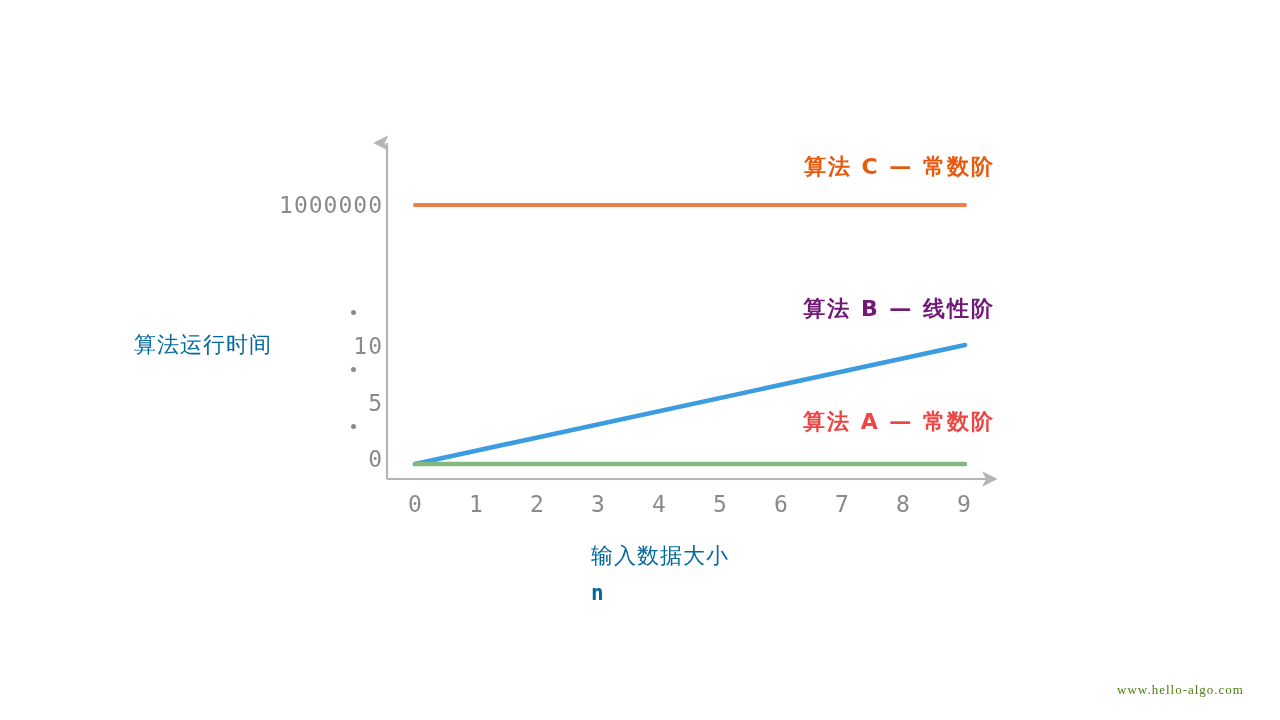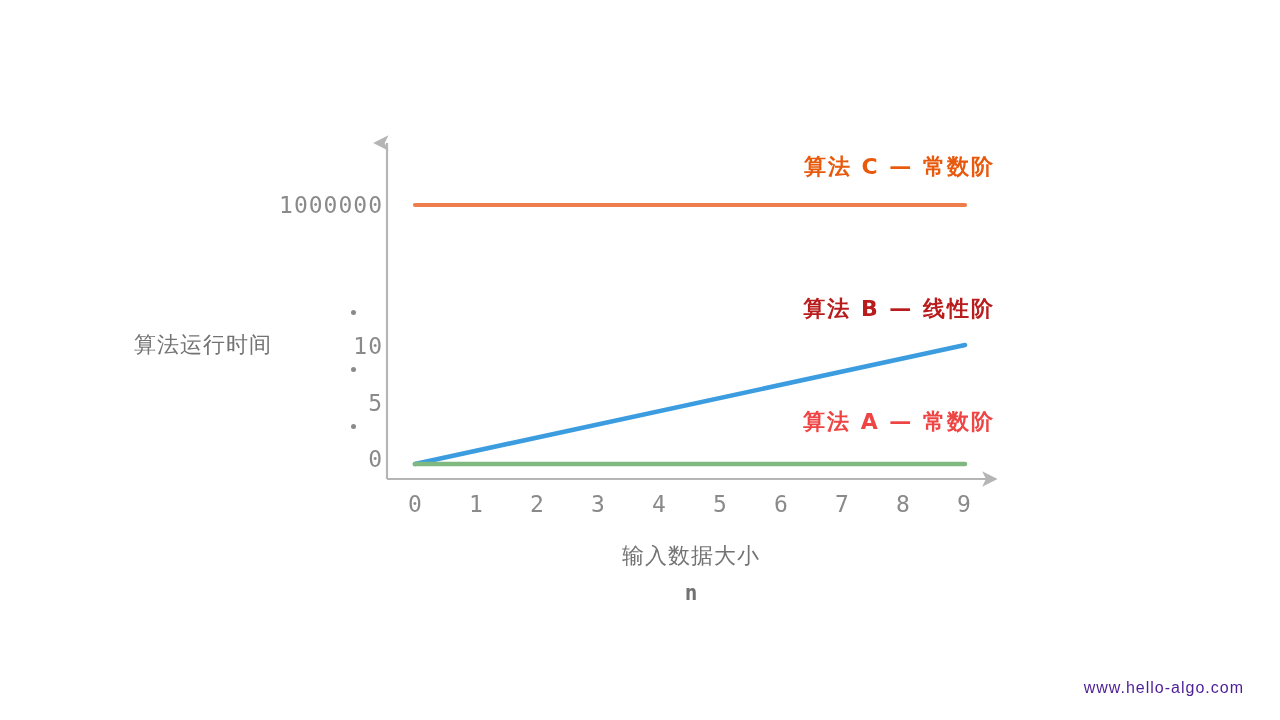--- a/index.html
+++ b/index.html
@@ -72,24 +72,24 @@
 
   .x-tick {
     color: #8a8a8a;
     font-family: "DejaVu Sans Mono", "Liberation Mono", monospace;
     font-size: 23px;
     text-align: center;
     width: 40px;
   }
 
   .axis-title {
-    color: #737373;
+    color: #0369a1;
     font-family: "DejaVu Sans", "Liberation Sans", sans-serif;
     font-size: 22px;
-    text-align: center;
+    text-align: left;
   }
 
   #y-axis-title {
     left: 134px;
     top: 334px;
     letter-spacing: 1px;
   }
 
   #x-axis-title {
     left: 591px;
@@ -119,23 +119,23 @@
 
   #label-c { top: 156px; }
   #label-b { top: 298px; }
   #label-a { top: 411px; }
 
   #watermark {
     right: 36px;
     bottom: 24px;
     left: auto;
     top: auto;
-    color: #4c1d95;
-    font-family: Liberation Sans, sans-serif;
-    font-size: 16px;
+    color: #4d7c0f;
+    font-family: Liberation Serif, serif;
+    font-size: 13px;
     letter-spacing: 1px;
   }
 </style>
 </head>
 <body>
 
 <div id="chart-root">
 
   <svg id="plot-svg" viewBox="0 0 1280 720">
     <defs>
@@ -184,19 +184,19 @@
   <div class="txt x-tick" style="left:944px; top:493px;">9</div>
 
   <div class="txt axis-title" id="y-axis-title">算法运行时间</div>
 
   <div class="txt axis-title" id="x-axis-title">输入数据大小</div>
 
   <div class="txt axis-title" id="x-axis-symbol">n</div>
 
   <div class="txt series-label" id="label-c" style="color:#e8590c;text-align:right;">算法 C — 常数阶</div>
 
-  <div class="txt series-label" id="label-b" style="color:#b91c1c;">算法 B — 线性阶</div>
+  <div class="txt series-label" id="label-b" style="color:#701a75;">算法 B — 线性阶</div>
 
   <div class="txt series-label" id="label-a" style="color:#ef4444;">算法 A — 常数阶</div>
 
   <div class="txt" id="watermark">www.hello-algo.com</div>
 
 </div>
 
 </body></html>

